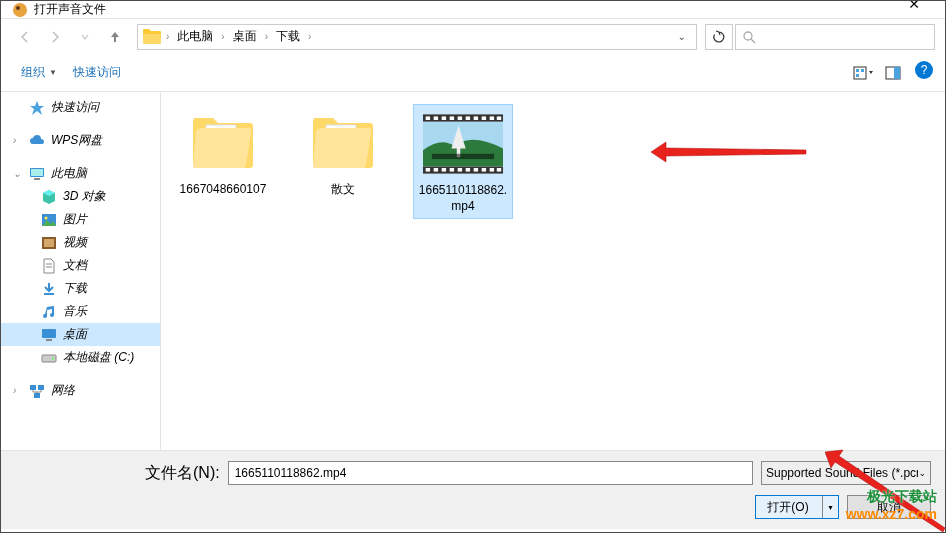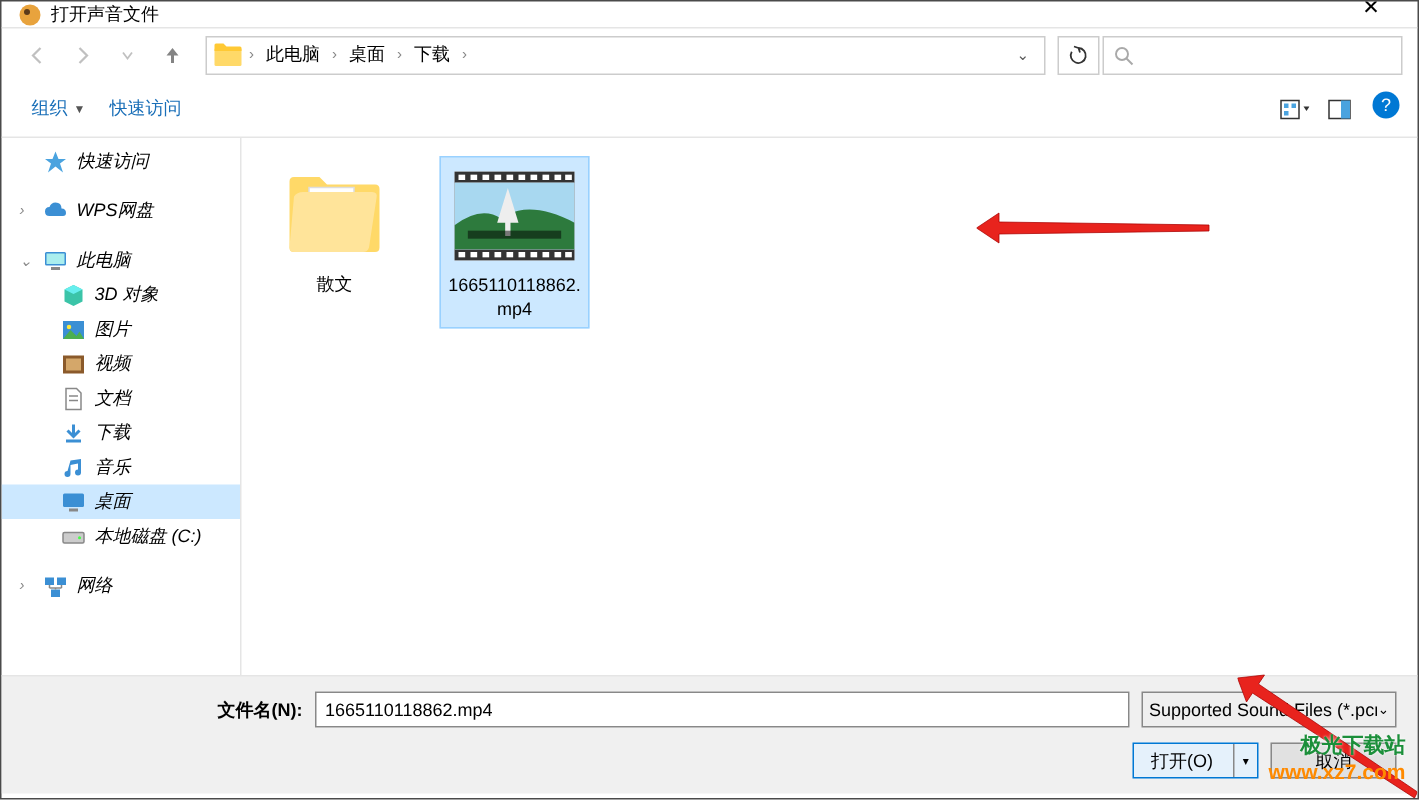--- a/index.html
+++ b/index.html
@@ -45,21 +45,21 @@
     .file-item { width: 100px; display: flex; flex-direction: column; align-items: center; gap: 4px; padding: 4px; cursor: pointer; }
     .file-item.selected { background: #cce8ff; border: 1px solid #99d1ff; }
     .file-thumb { width: 80px; height: 70px; display: flex; align-items: center; justify-content: center; }
     .file-label { font-size: 12px; text-align: center; word-break: break-all; line-height: 1.3; }
     
     .arrow-annotation { position: absolute; top: 45px; left: 490px; pointer-events: none; }
     .arrow-annotation2 { position: absolute; bottom: 0; right: 0; pointer-events: none; }
     
     .footer { padding: 10px 14px; background: #f0f0f0; border-top: 1px solid #e5e5e5; }
     .filename-row { display: flex; align-items: center; gap: 8px; margin-bottom: 10px; padding-left: 130px; }
-    .filename-label { font-size: 12px; font-weight: bold; }
+    .filename-label { font-size: 16px; }
     .filename-input { flex: 1; height: 24px; border: 1px solid #888; padding: 0 6px; font-size: 12px; }
     .filetype-select { width: 170px; height: 24px; border: 1px solid #888; font-size: 12px; padding: 0 4px; display: flex; align-items: center; justify-content: space-between; background: #efefef; cursor: pointer; }
     .button-row { display: flex; justify-content: flex-end; gap: 8px; }
     .dialog-btn { min-width: 84px; height: 24px; border: 1px solid #888; background: #e1e1e1; font-size: 12px; cursor: pointer; position: relative; }
     .dialog-btn.primary { border-color: #0078d4; background: #e5f1fb; }
     .dialog-btn .dd { position: absolute; right: 0; top:0; bottom:0; width:16px; border-left: 1px solid #888; display: flex; align-items: center; justify-content: center; font-size: 8px;}
     
     .watermark { position: absolute; right: 8px; bottom: 10px; text-align: right; pointer-events: none; }
     .watermark .l1 { font-size: 14px; font-weight: bold; color: #1b8f3a; text-shadow: 0 0 2px #fff; }
     .watermark .l2 { font-size: 14px; color: #ff8a00; font-weight: bold; }
@@ -247,20 +247,31 @@
           <line x1="4" y1="7" x2="4" y2="9" stroke="#888"></line>
           <line x1="12" y1="7" x2="12" y2="9" stroke="#888"></line>
           <line x1="4" y1="9" x2="12" y2="9" stroke="#888"></line>
           <line x1="8" y1="9" x2="8" y2="10" stroke="#888"></line>
         </svg>
       <span>网络</span>
     </div>
   </div>
 
   <div class="content">
+    <div class="file-item">
+      <div class="file-thumb">
+        <svg width="70" height="60" viewBox="0 0 70 60">
+            <path d="M5 15 L5 8 Q5 5 8 5 L25 5 L30 10 L62 10 Q65 10 65 13 L65 52 Q65 55 62 55 L8 55 Q5 55 5 52 Z" fill="#ffd968"></path>
+            <rect x="18" y="12" width="30" height="38" fill="#fff" stroke="#ddd"></rect>
+            <rect x="22" y="16" width="22" height="14" fill="#7cb342"></rect>
+            <path d="M8 18 Q10 15 14 15 L60 15 Q64 15 63 19 L58 52 Q57 55 54 55 L8 55 Q5 55 5 52 Z" fill="#ffe49a"></path>
+          </svg>
+      </div>
+      <div class="file-label">1667048660107</div>
+    </div>
     <div class="file-item">
       <div class="file-thumb">
         <svg width="70" height="60" viewBox="0 0 70 60">
             <path d="M5 15 L5 8 Q5 5 8 5 L25 5 L30 10 L62 10 Q65 10 65 13 L65 52 Q65 55 62 55 L8 55 Q5 55 5 52 Z" fill="#ffd968"></path>
             <rect x="18" y="12" width="30" height="38" fill="#fff" stroke="#ddd"></rect>
             <rect x="22" y="15" width="22" height="10" fill="#7cb342"></rect>
             <line x1="22" y1="28" x2="44" y2="28" stroke="#ccc"></line>
             <line x1="22" y1="32" x2="44" y2="32" stroke="#ccc"></line>
             <line x1="22" y1="36" x2="40" y2="36" stroke="#ccc"></line>
             <path d="M8 18 Q10 15 14 15 L60 15 Q64 15 63 19 L58 52 Q57 55 54 55 L8 55 Q5 55 5 52 Z" fill="#ffe49a"></path>

